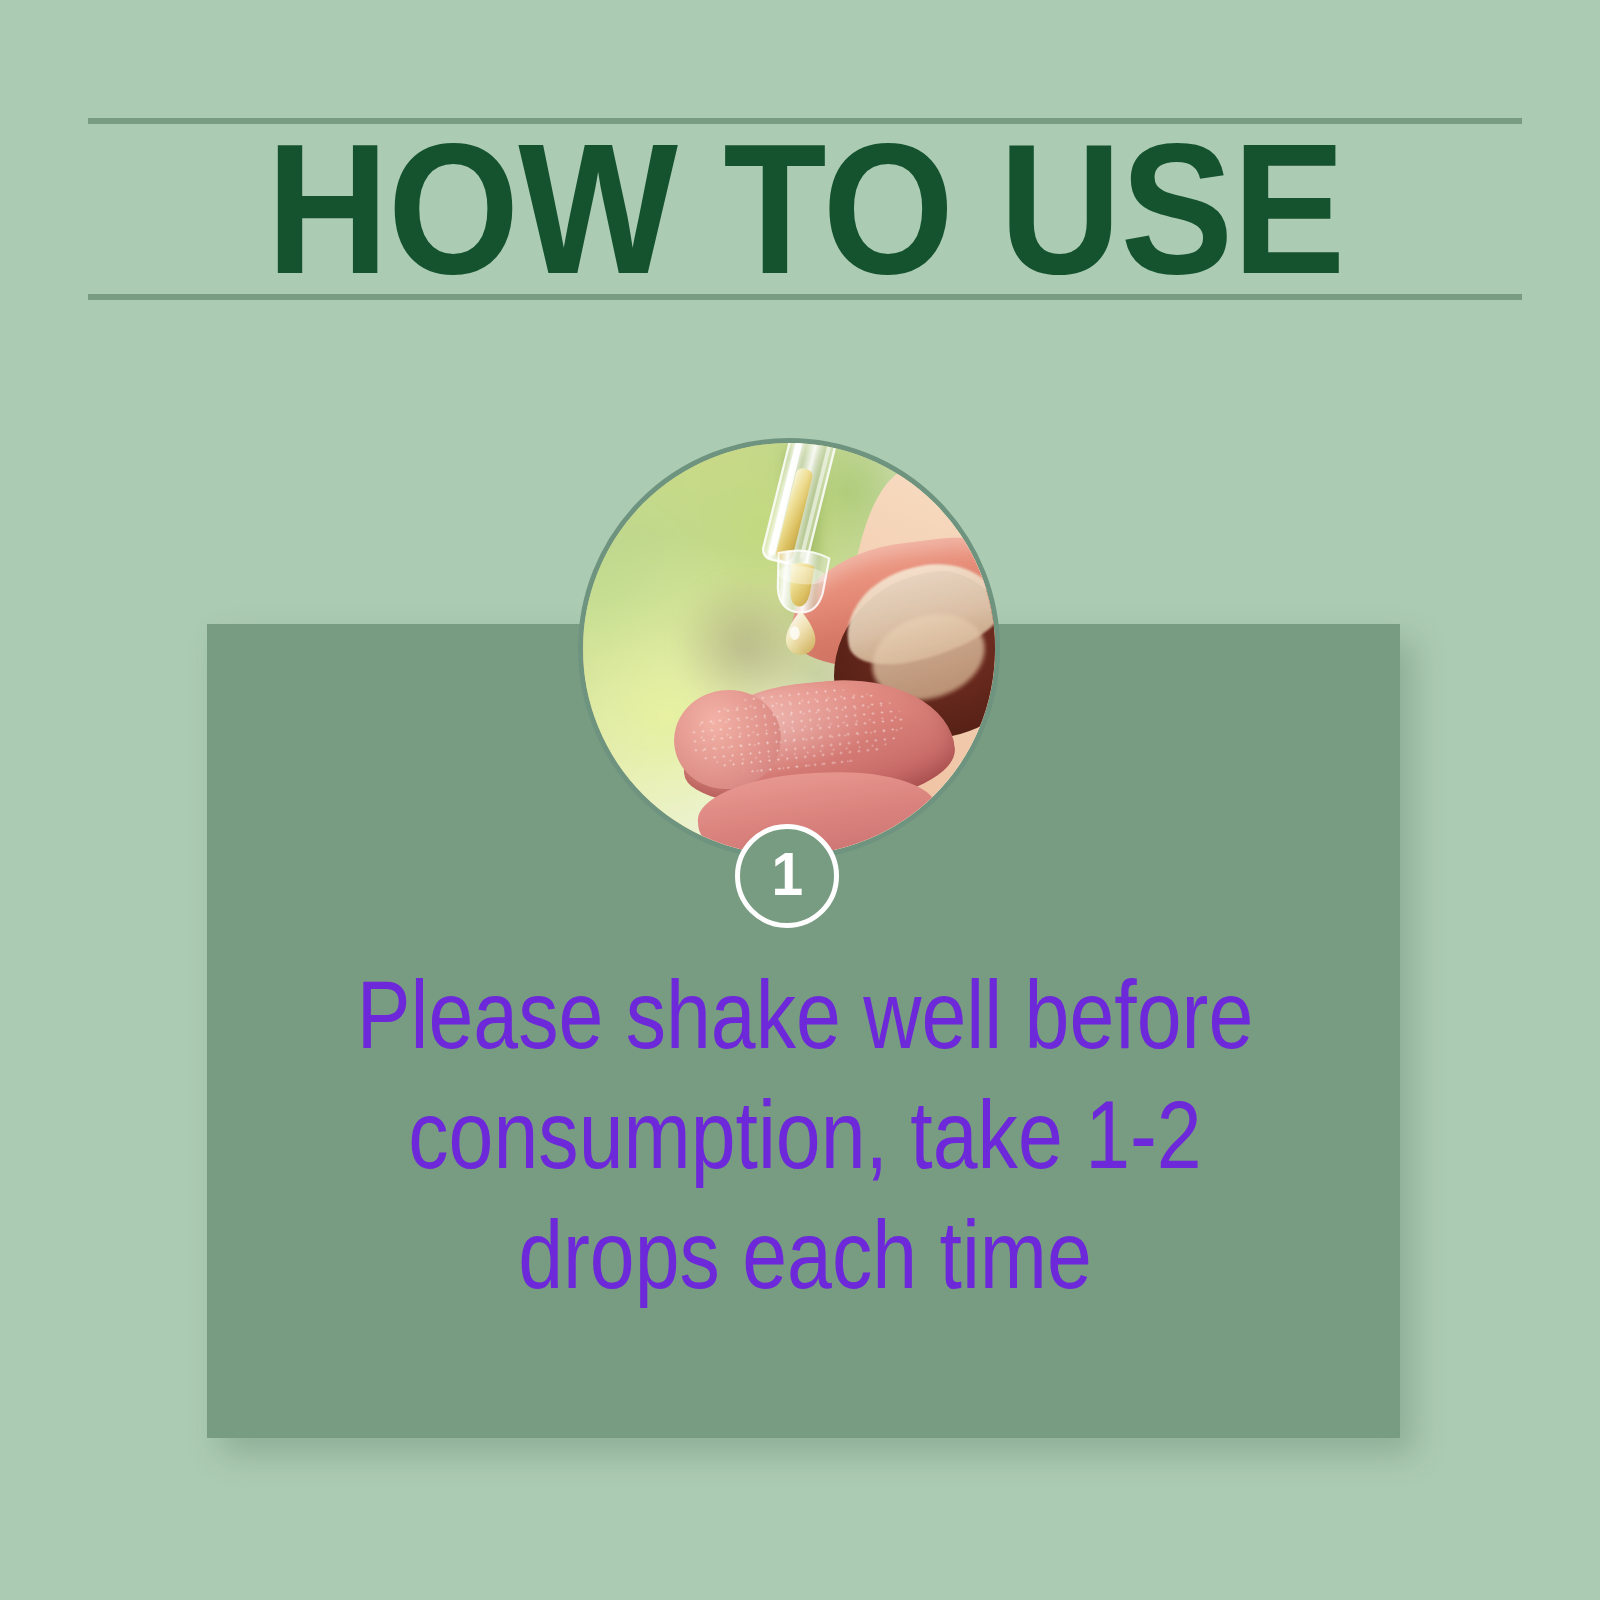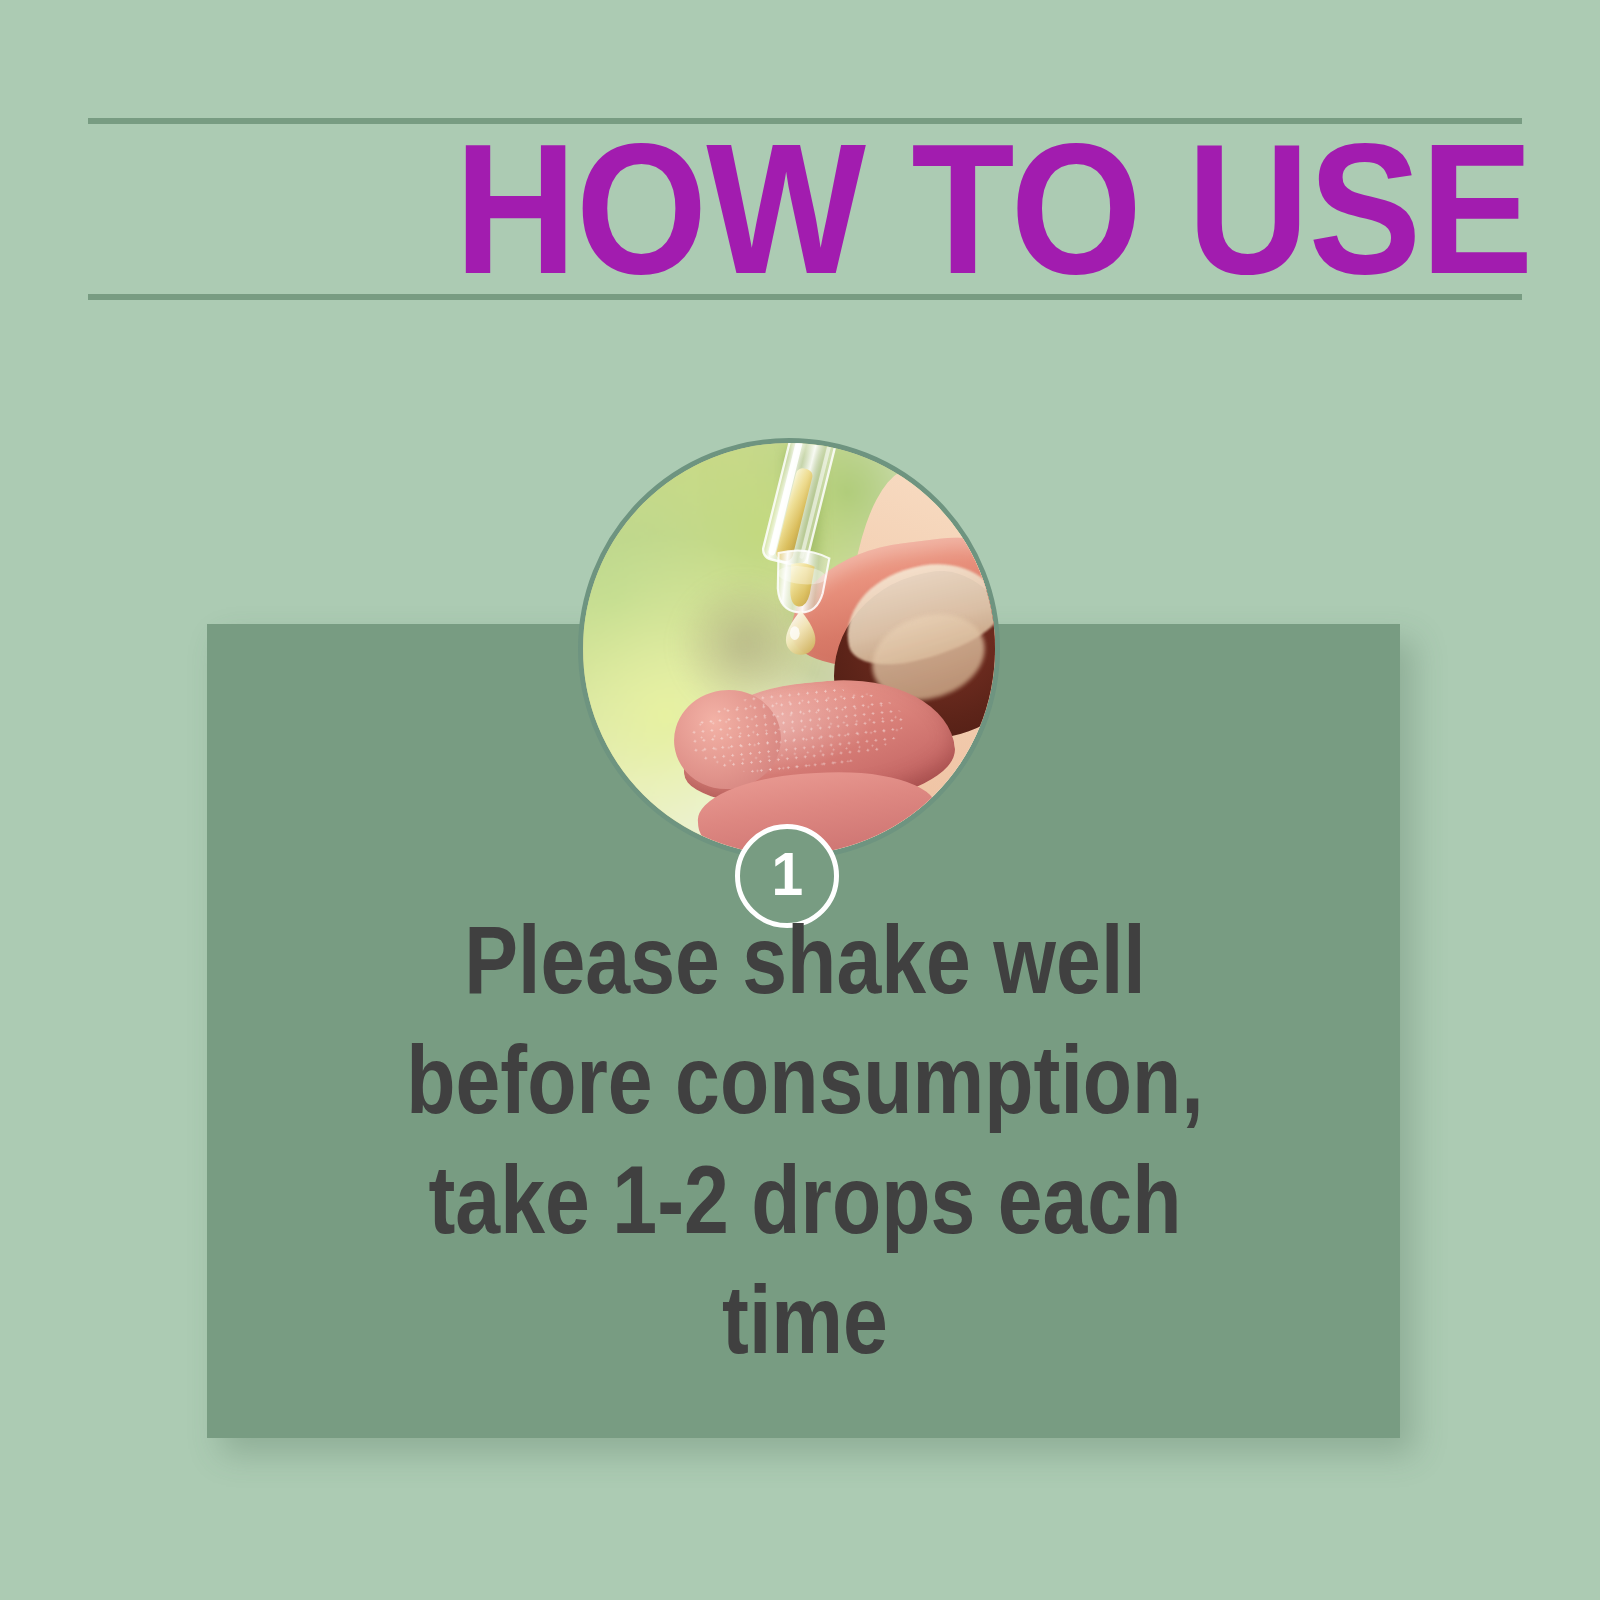--- a/index.html
+++ b/index.html
@@ -25,22 +25,22 @@
     height:6px;
     background:#789c82;
   }
   .rule.top { top:0; }
   .rule.bottom { bottom:0; }
   #page-title {
     position:absolute;
     left:0; right:0;
     top:50%;
     transform:translateY(-50%);
-    text-align:right;
-    color:#a21caf;
+    text-align:center;
+    color:#14532d;
     font-size:166px;
     font-weight:bold;
     letter-spacing:-1px;
     line-height:1;
     transform-origin:center;
     font-family:"Liberation Sans", sans-serif;
   }
   #page-title-inner {
     display:inline-block;
     transform:scaleX(1.02) scaleY(1.12);
@@ -223,27 +223,27 @@
     font-weight:bold;
     line-height:1;
     font-family:"Liberation Sans", sans-serif;
     transform:translateY(-2px) scaleX(0.92);
   }
 
   
   #caption {
     position:absolute;
     left:250px;
-    top:900px;
+    top:955px;
     width:1110px;
     text-align:center;
-    color:#404040;
+    color:#6d28d9;
     font-size:96px;
     line-height:120px;
-    font-weight:700;
+    font-weight:400;
     letter-spacing:0px;
     font-family:"Liberation Sans", sans-serif;
   }
   #caption-inner {
     display:inline-block;
     transform:scaleX(0.84);
     transform-origin:center top;
     white-space:pre-wrap;
   }
 </style>

